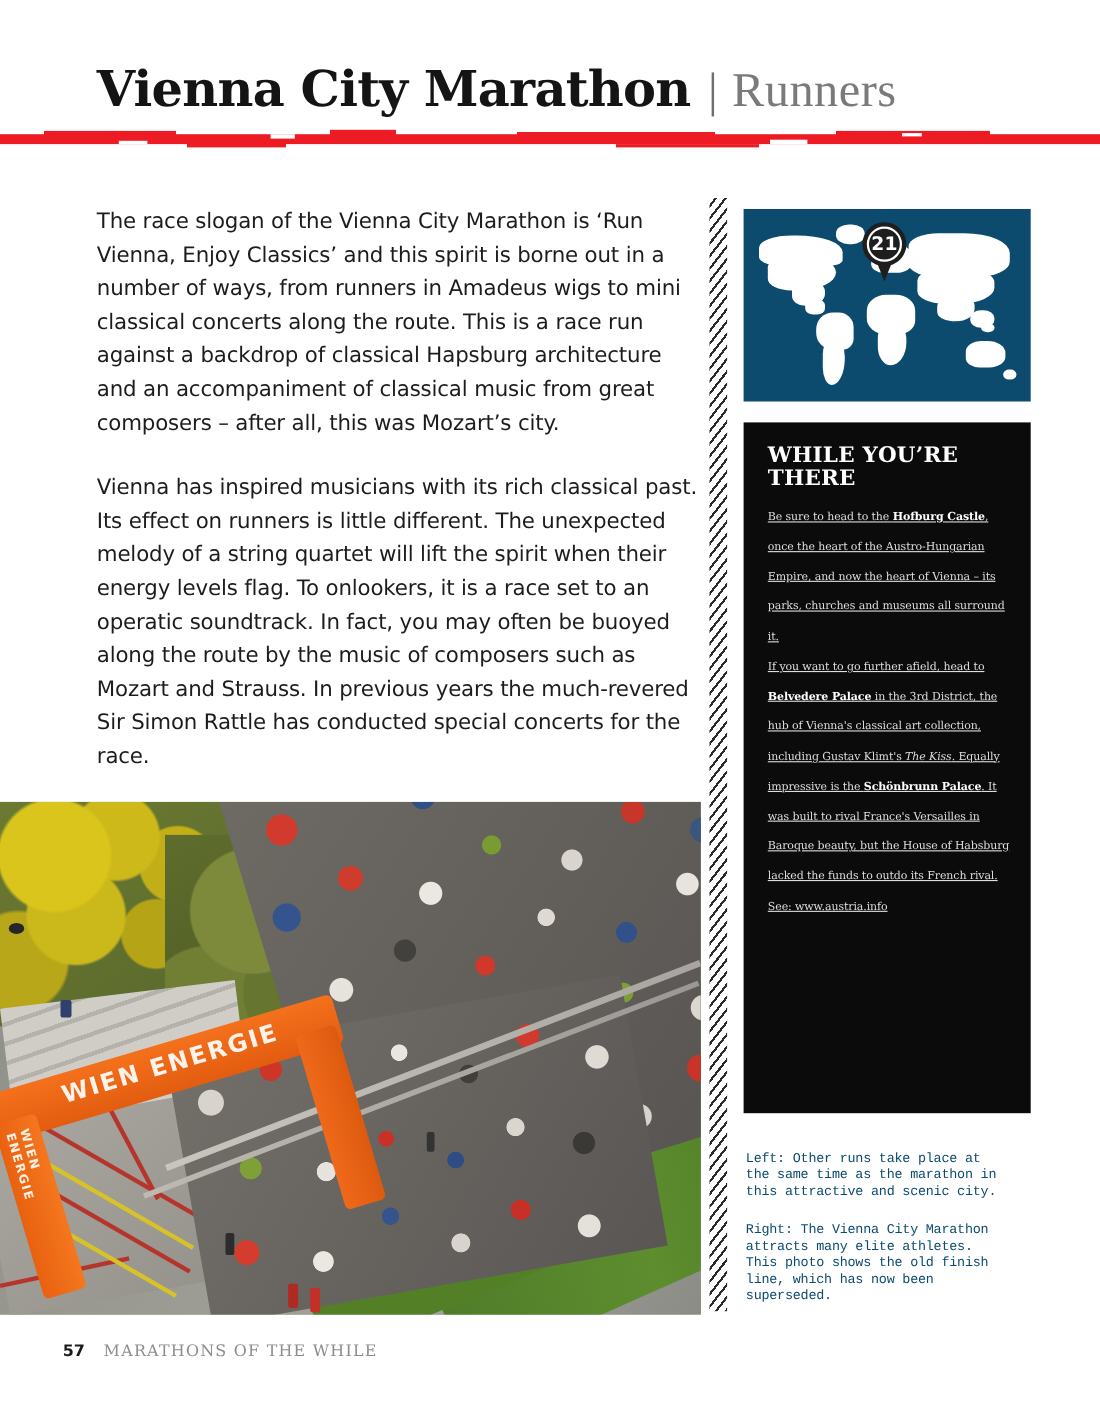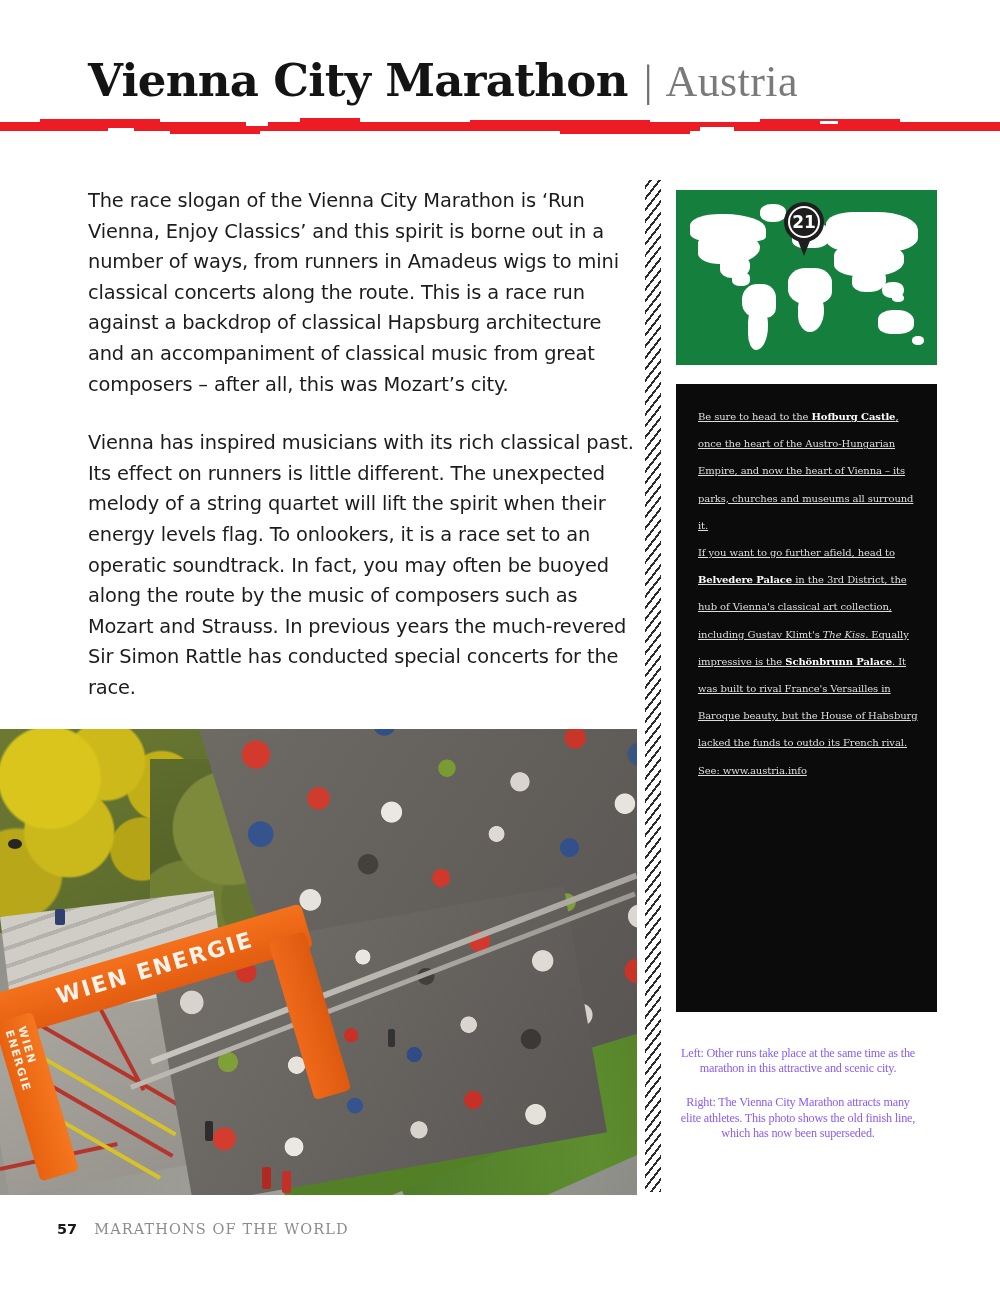--- a/index.html
+++ b/index.html
@@ -180,21 +180,21 @@
     font-family:"DejaVu Sans",sans-serif;font-weight:700;font-size:22px;
     color:#fdf3ea;letter-spacing:2px;white-space:nowrap;}
   .arch-legtxt{position:absolute;left:-19px;top:66px;width:80px;
     font-family:"DejaVu Sans",sans-serif;font-weight:700;font-size:11px;
     color:#fdf0e4;letter-spacing:1.5px;transform:rotate(90deg);}
   
   .fig{position:absolute;border-radius:2px;}
 
   
   .map-panel{position:absolute;left:676px;top:190px;width:261px;height:175px;
-    background:#15803d;overflow:hidden;}
+    background:#0c4a6e;overflow:hidden;}
   .cont{position:absolute;background:#ffffff;}
 
   
   .pin{position:absolute;left:108px;top:12px;width:40px;height:56px;}
   .pin-head{position:absolute;left:0;top:0;width:40px;height:40px;
     border-radius:50%;background:#1e1e1e;}
   .pin-tail{position:absolute;left:9px;top:26px;width:22px;height:28px;
     background:#1e1e1e;clip-path:polygon(0 0,100% 0,50% 100%);}
   .pin-ring{position:absolute;left:4px;top:4px;width:32px;height:32px;
     border-radius:50%;border:2px solid #ffffff;box-sizing:border-box;}
@@ -216,39 +216,39 @@
     font-family:"DejaVu Serif",serif;font-weight:400;
     font-size:10px;line-height:27.2px;color:#dedede;letter-spacing:-0.1px;text-decoration:underline;
   }
   .side-body b{color:#ffffff;font-weight:700;}
   .side-body i{font-style:italic;}
 
   
   .captions{position:absolute;left:678px;top:1046px;width:240px;}
   .captions p{
     margin:0 0 19px 0;
-    font-family:Liberation Serif, serif;
-    font-size:12.2px;line-height:15.2px;color:#8b5cf6;letter-spacing:-0.2px;text-align:center;
+    font-family:Liberation Mono, monospace;
+    font-size:12.2px;line-height:15.2px;color:#0c4a6e;letter-spacing:-0.2px;
   }
   .captions p:last-child{margin-bottom:17px;}
 
   
   .footer{position:absolute;left:57px;top:1221px;display:flex;align-items:baseline;}
   .folio{font-family:"DejaVu Sans",sans-serif;font-weight:700;font-size:14.5px;color:#1a1a1a;}
   .runhead{font-family:"DejaVu Serif",serif;font-size:14.5px;color:#8c8c8c;
     letter-spacing:1.1px;margin-left:17px;}
 </style>
 </head>
 <body>
 
 <div class="header">
   <div class="title-line">
     <span class="title-main">Vienna City Marathon</span>
     <span class="title-sep">|</span>
-    <span class="title-sub">Austria</span>
+    <span class="title-sub">Runners</span>
   </div>
   <div class="red-rule">
     <div class="bar"></div>
     <div class="chip" style="left:40px;top:1px;width:120px;height:4px;"></div>
     <div class="chip" style="left:300px;top:0px;width:60px;height:5px;"></div>
     <div class="chip" style="left:470px;top:2px;width:180px;height:3px;"></div>
     <div class="chip" style="left:760px;top:1px;width:140px;height:4px;"></div>
     <div class="chip" style="left:170px;top:12px;width:90px;height:4px;"></div>
     <div class="chip" style="left:560px;top:13px;width:130px;height:3px;"></div>
     <div class="notch" style="left:246px;top:4px;width:22px;height:4px;"></div>
@@ -333,25 +333,26 @@
   <div class="pin">
     <div class="pin-tail"></div>
     <div class="pin-head"></div>
     <div class="pin-ring"></div>
     <div class="pin-num">21</div>
   </div>
 </div>
 
 <div class="side-box">
   <div class="side-inner">
+    <div class="side-title">WHILE YOU’RE THERE</div>
     <div class="side-body">Be sure to head to the <b>Hofburg Castle</b>, once the heart of the Austro-Hungarian Empire, and now the heart of Vienna – its parks, churches and museums all surround it.<br>If you want to go further afield, head to <b>Belvedere Palace</b> in the 3rd District, the hub of Vienna's classical art collection, including Gustav Klimt's <i>The Kiss</i>. Equally impressive is the <b>Schönbrunn Palace</b>. It was built to rival France's Versailles in Baroque beauty, but the House of Habsburg lacked the funds to outdo its French rival. See: www.austria.info</div>
   </div>
 </div>
 
 <div class="captions">
   <p>Left: Other runs take place at the same time as the marathon in this attractive and scenic city.</p>
   <p>Right: The Vienna City Marathon attracts many elite athletes. This photo shows the old finish line, which has now been superseded.</p>
 </div>
 
 <div class="footer">
   <span class="folio">57</span>
-  <span class="runhead">MARATHONS OF THE WORLD</span>
+  <span class="runhead">MARATHONS OF THE WHILE</span>
 </div>
 
 </body></html>

